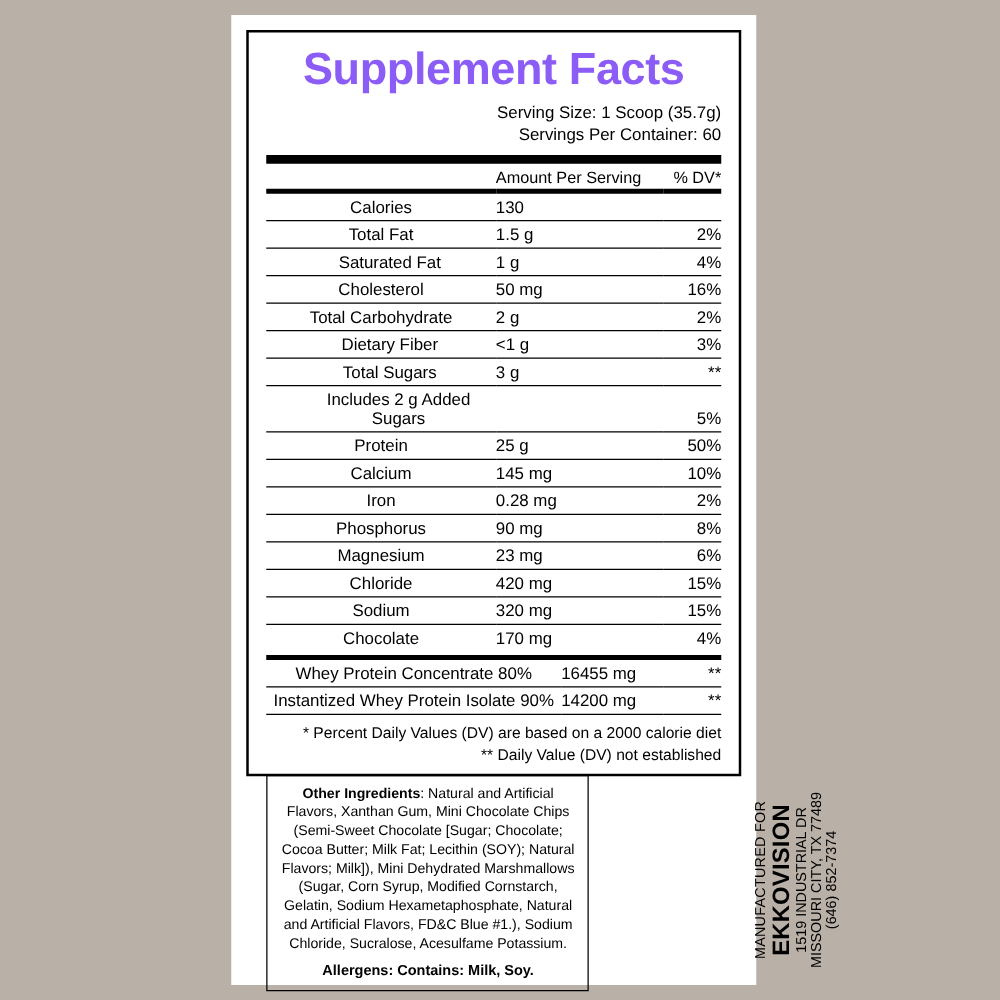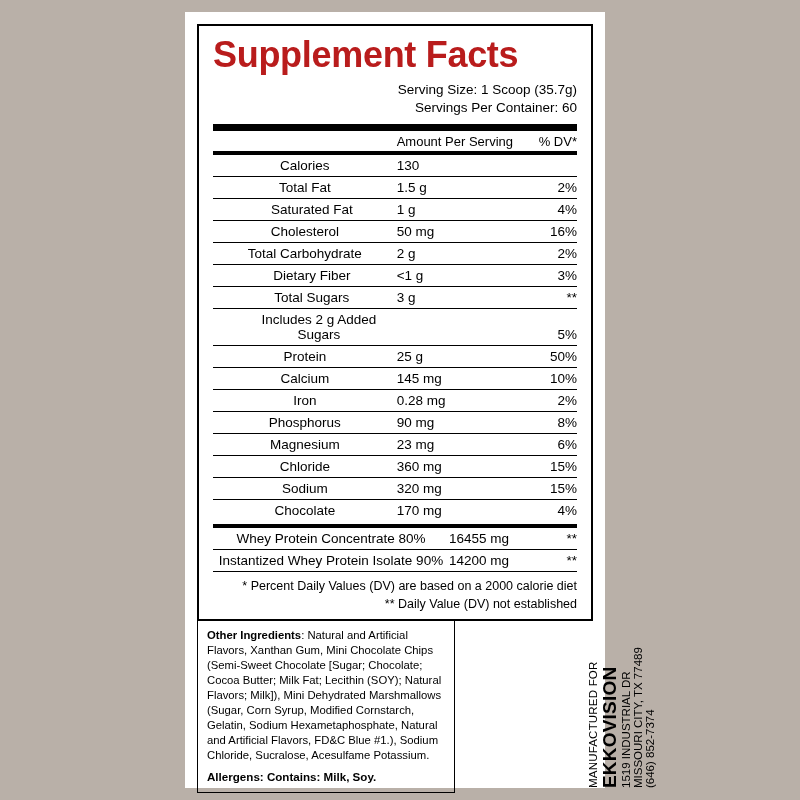--- a/index.html
+++ b/index.html
@@ -37,23 +37,23 @@
     width: 396px;
     box-sizing: border-box;
     border: 2.5px solid #000;
     padding: 8px 14px 6px 14px;
   }
   .sf-title {
     font-size: 36px;
     font-weight: bold;
     letter-spacing: -0.3px;
     line-height: 1.05;
-    color: #b91c1c;
+    color: #8b5cf6;
     margin: 2px 0 7px 0;
-    text-align: left;
+    text-align: center;
   }
   .serving-line {
     font-size: 13.5px;
     color: #000;
     line-height: 1.38;
     text-align: right;
   }
   .rule-thick {
     border-bottom: 7px solid #000;
     margin: 6px 0 0 0;
@@ -98,25 +98,26 @@
     font-size: 12.5px;
     line-height: 1.45;
     color: #000;
     padding-top: 5px;
     text-align: right;
   }
 
   
   .bottom {
     position: absolute;
-    left: 12px;
+    left: 28px;
     top: 608px;
     width: 396px;
     display: flex;
     align-items: stretch;
+    text-align: center;
   }
   .ingredients-box {
     width: 258px;
     box-sizing: border-box;
     border: 1.5px solid #000;
     padding: 7px 8px 7px 9px;
     font-size: 11.3px;
     line-height: 1.33;
     color: #000;
   }
@@ -234,21 +235,21 @@
             <td class="amt">90 mg</td>
             <td class="dv">8%</td>
           </tr>
           <tr>
             <td class="name">Magnesium</td>
             <td class="amt">23 mg</td>
             <td class="dv">6%</td>
           </tr>
           <tr>
             <td class="name">Chloride</td>
-            <td class="amt">360 mg</td>
+            <td class="amt">420 mg</td>
             <td class="dv">15%</td>
           </tr>
           <tr>
             <td class="name">Sodium</td>
             <td class="amt">320 mg</td>
             <td class="dv">15%</td>
           </tr>
           <tr class="no-rule">
             <td class="name">Chocolate</td>
             <td class="amt">170 mg</td>

